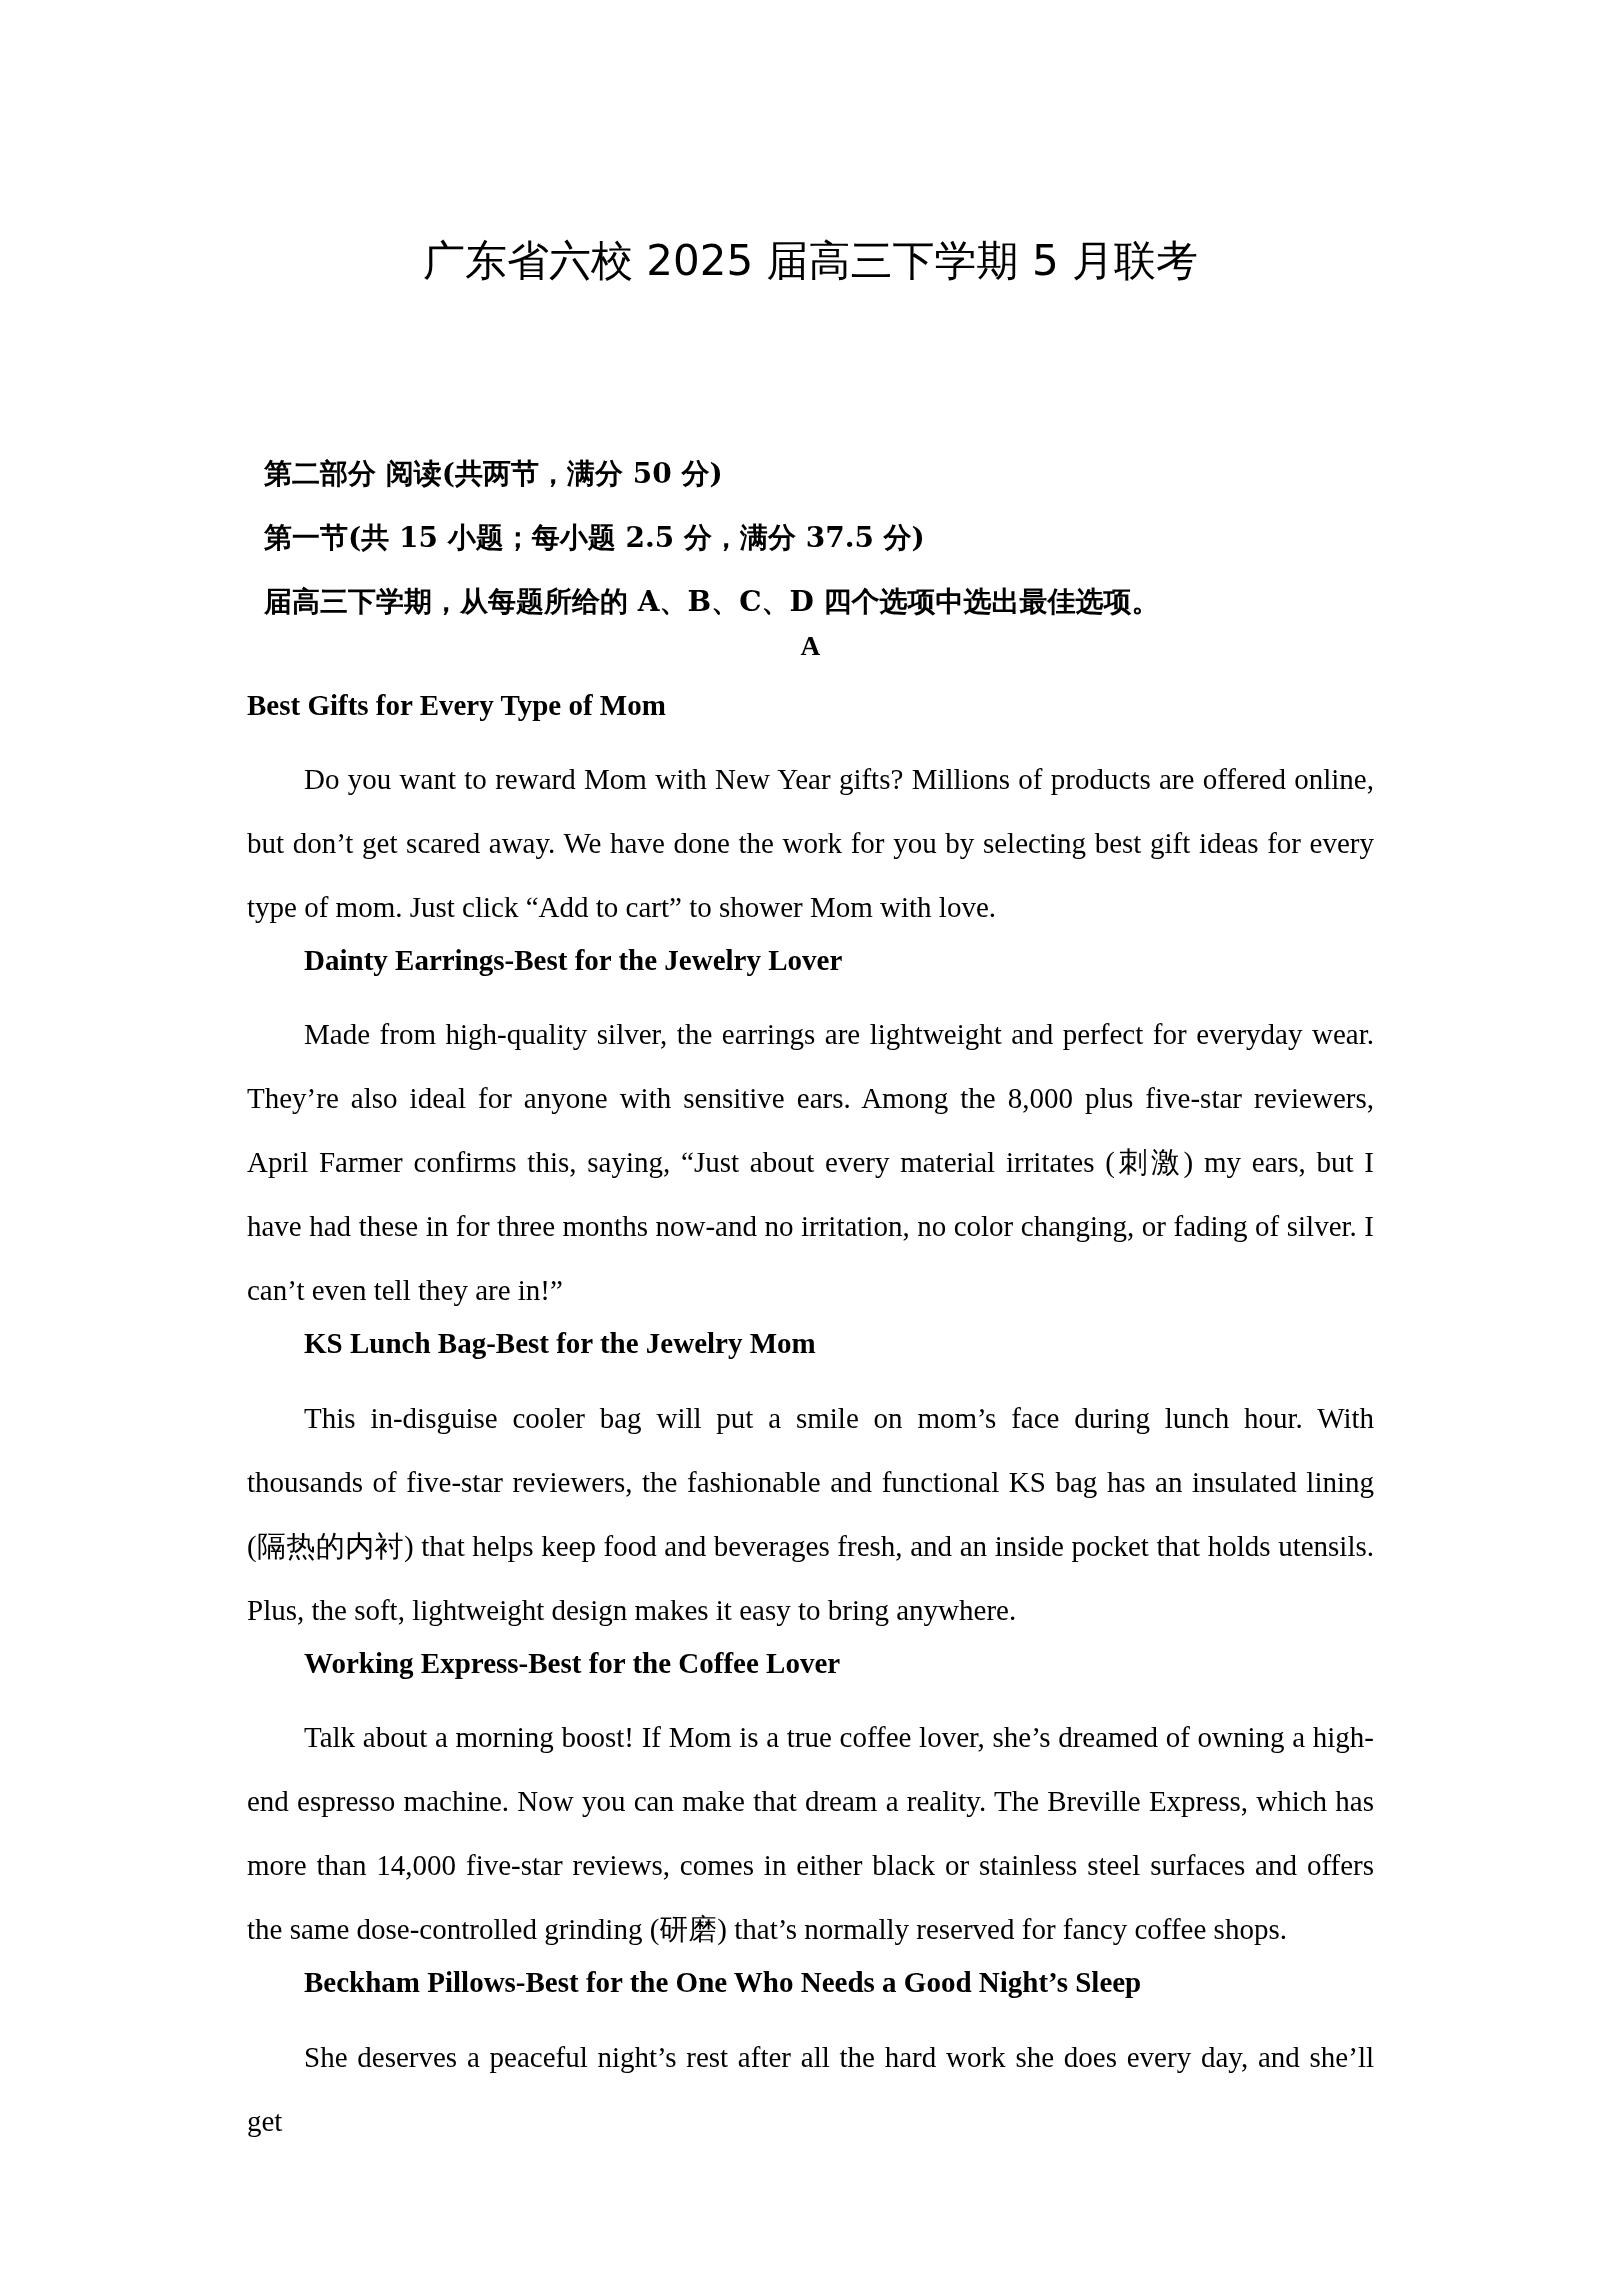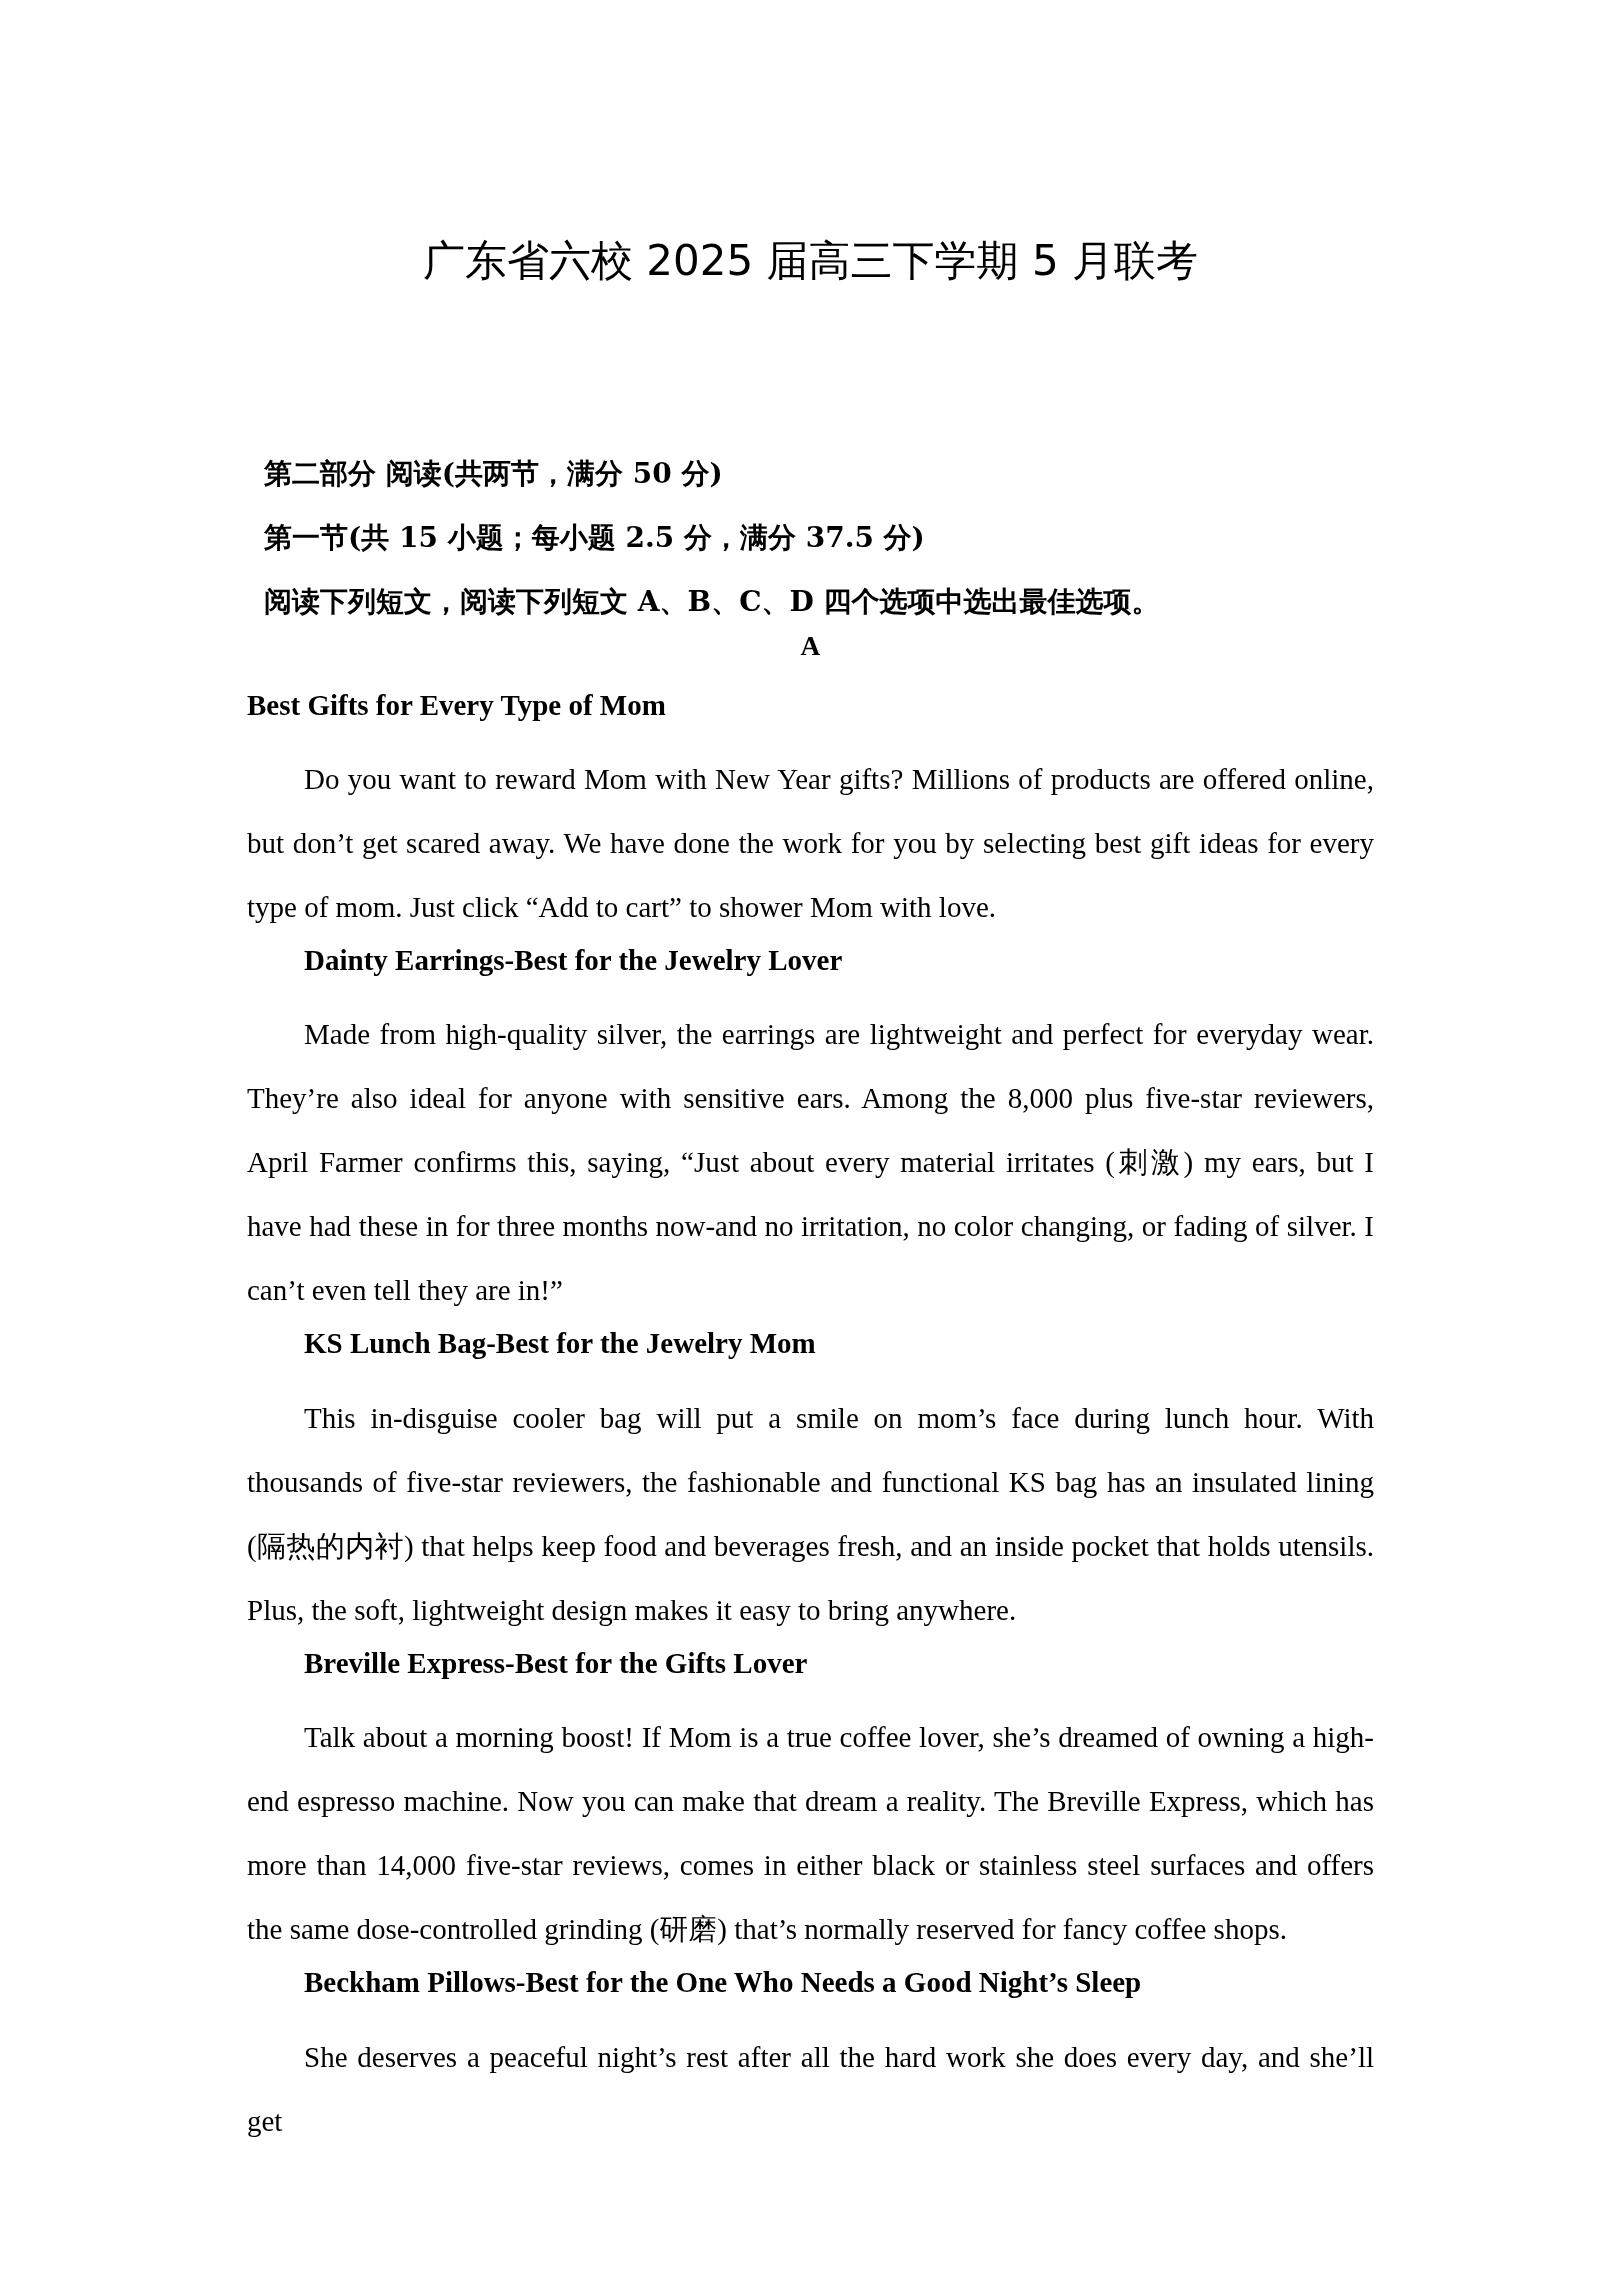--- a/index.html
+++ b/index.html
@@ -107,35 +107,35 @@
   </style>
 </head>
 <body>
 
 <div class="page">
 
   <h1 class="title-main">广东省六校 2025 届高三下学期 5 月联考</h1>
 
   <p class="instr instr-1">第二部分  阅读(共两节，满分 50 分)</p>
   <p class="instr instr-2">第一节(共 15 小题；每小题 2.5 分，满分 37.5 分)</p>
-  <p class="instr instr-3">阅读下列短文，阅读下列短文 A、B、C、D 四个选项中选出最佳选项。</p>
+  <p class="instr instr-3">届高三下学期，从每题所给的 A、B、C、D 四个选项中选出最佳选项。</p>
 
   <p class="passage-label">A</p>
 
   <div class="article">
     <p class="article-title">Best Gifts for Every Type of Mom</p>
     <p class="para">Do you want to reward Mom with New Year gifts? Millions of products are offered online, but don’t get scared away. We have done the work for you by selecting best gift ideas for every type of mom. Just click “Add to cart” to shower Mom with love.</p>
 
     <p class="item-heading">Dainty Earrings-Best for the Jewelry Lover</p>
     <p class="para">Made from high-quality silver, the earrings are lightweight and perfect for everyday wear. They’re also ideal for anyone with sensitive ears. Among the 8,000 plus five-star reviewers, April Farmer confirms this, saying, “Just about every material irritates (刺激) my ears, but I have had these in for three months now-and no irritation, no color changing, or fading of silver. I can’t even tell they are in!”</p>
 
     <p class="item-heading">KS Lunch Bag-Best for the Jewelry Mom</p>
     <p class="para">This in-disguise cooler bag will put a smile on mom’s face during lunch hour. With thousands of five-star reviewers, the fashionable and functional KS bag has an insulated lining (隔热的内衬) that helps keep food and beverages fresh, and an inside pocket that holds utensils. Plus, the soft, lightweight design makes it easy to bring anywhere.</p>
 
-    <p class="item-heading">Breville Express-Best for the Gifts Lover</p>
+    <p class="item-heading">Working Express-Best for the Coffee Lover</p>
     <p class="para">Talk about a morning boost! If Mom is a true coffee lover, she’s dreamed of owning a high-end espresso machine. Now you can make that dream a reality. The Breville Express, which has more than 14,000 five-star reviews, comes in either black or stainless steel surfaces and offers the same dose-controlled grinding (研磨) that’s normally reserved for fancy coffee shops.</p>
 
     <p class="item-heading">Beckham Pillows-Best for the One Who Needs a Good Night’s Sleep</p>
     <p class="para">She deserves a peaceful night’s rest after all the hard work she does every day, and she’ll get</p>
   </div>
 
 </div>
 
 
 </body></html>

